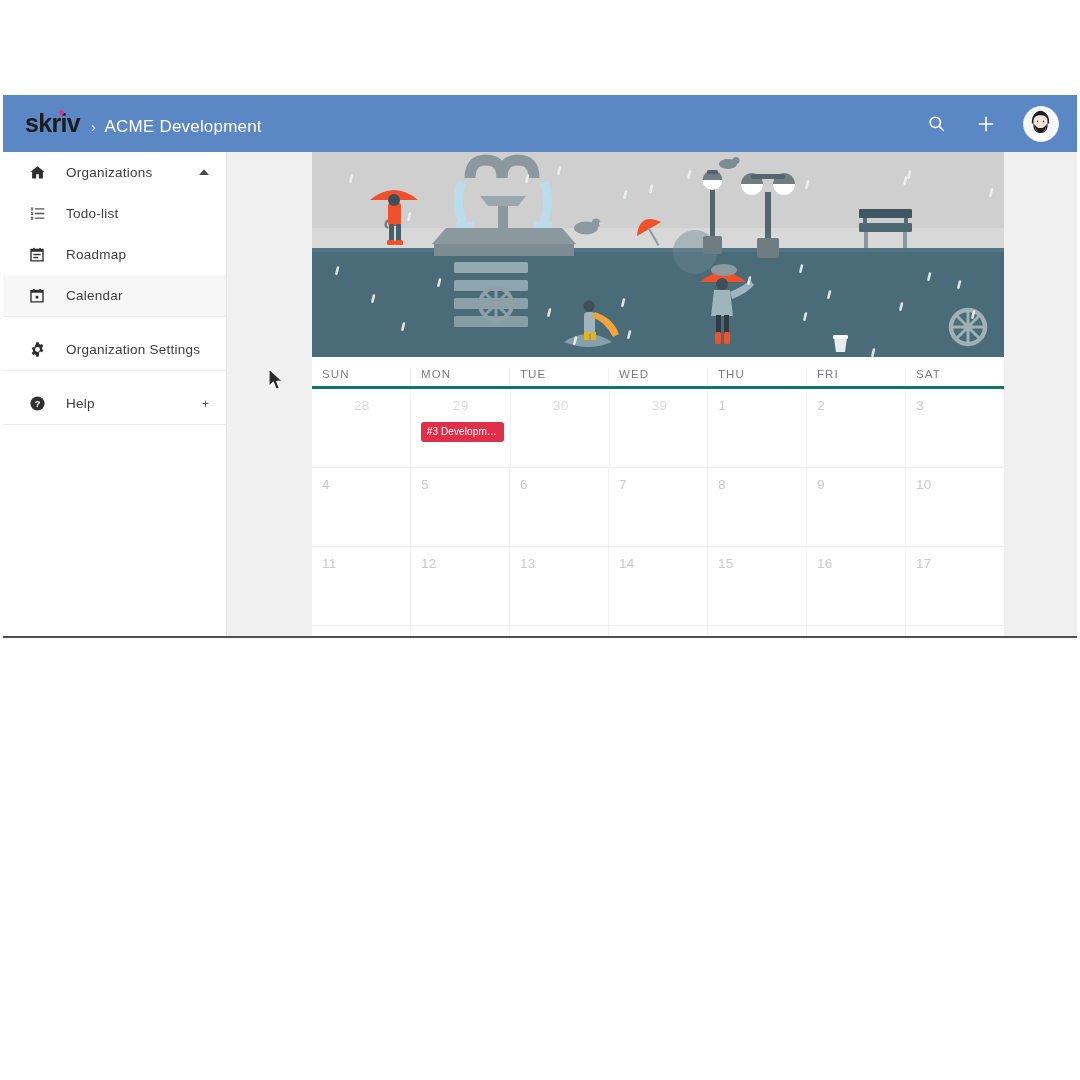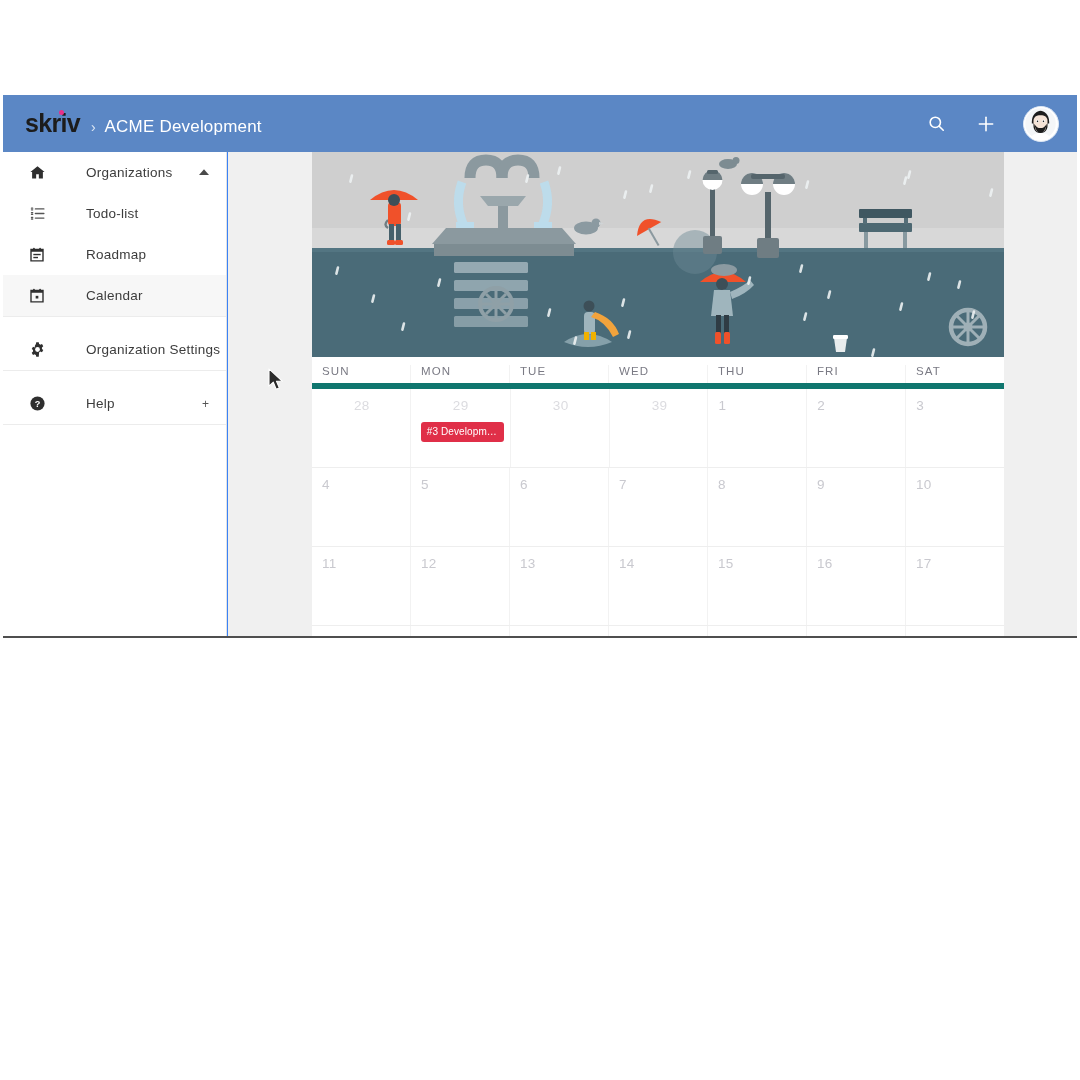--- a/index.html
+++ b/index.html
@@ -7,21 +7,21 @@
     width:1080px; height:1080px;
     background:#ffffff;
     font-family:"Liberation Sans", sans-serif;
     overflow:hidden;
   }
 
   
   #app-viewport{
     position:absolute; left:3px; top:95px;
     width:1074px; height:543px;
-    background:#3b82f6;
+    background:#fef9c3;
     border-bottom:2px solid #4f4f4f;
     overflow:hidden;
   }
 
   
   #topbar{
     position:absolute; left:0; top:0; width:1074px; height:57px;
     background:#5b87c5;
     display:flex; align-items:center;
   }
@@ -51,21 +51,21 @@
   }
 
   
   #sidebar{
     position:absolute; left:0; top:57px; width:224px; height:486px;
     background:#ffffff;
     border-right:1px solid #e2e2e2;
   }
   .nav-item{
     height:41px; display:flex; align-items:center;
-    padding-left:25px; cursor:pointer; position:relative;gap:20px;
+    padding-left:25px; cursor:pointer; position:relative;
   }
   .nav-item.active{ background:#f7f7f7; }
   .nav-icon{
     width:18px; height:18px; margin-right:20px;
     display:flex; align-items:center; justify-content:center; flex:0 0 18px;
   }
   .nav-label{ font-size:13.5px; color:#3c3c3c; letter-spacing:0.25px; }
   .nav-aff{
     position:absolute; right:17px; color:#555; font-size:12px;
     display:flex; align-items:center;
@@ -91,21 +91,21 @@
 
   
   #hero{
     position:relative; width:692px; height:205px; overflow:hidden;
     background:#cfcfcf;
   }
 
   
   #cal-head{
     display:flex; height:32px; align-items:flex-end;
-    border-bottom:6px solid #0f766e;
+    border-bottom:3px solid #0f766e;
   }
   .cal-head-cell{
     flex:1 1 0; font-size:11.5px; color:#7a7a84;
     letter-spacing:1.1px; padding:0 0 6px 10px;
     border-left:1px solid #f2f2f2;
   }
   .cal-head-cell:first-child{ border-left:none; }
 
   .cal-row{ display:flex; height:79px; border-bottom:1px solid #eeeeee; }
   .cal-cell{

